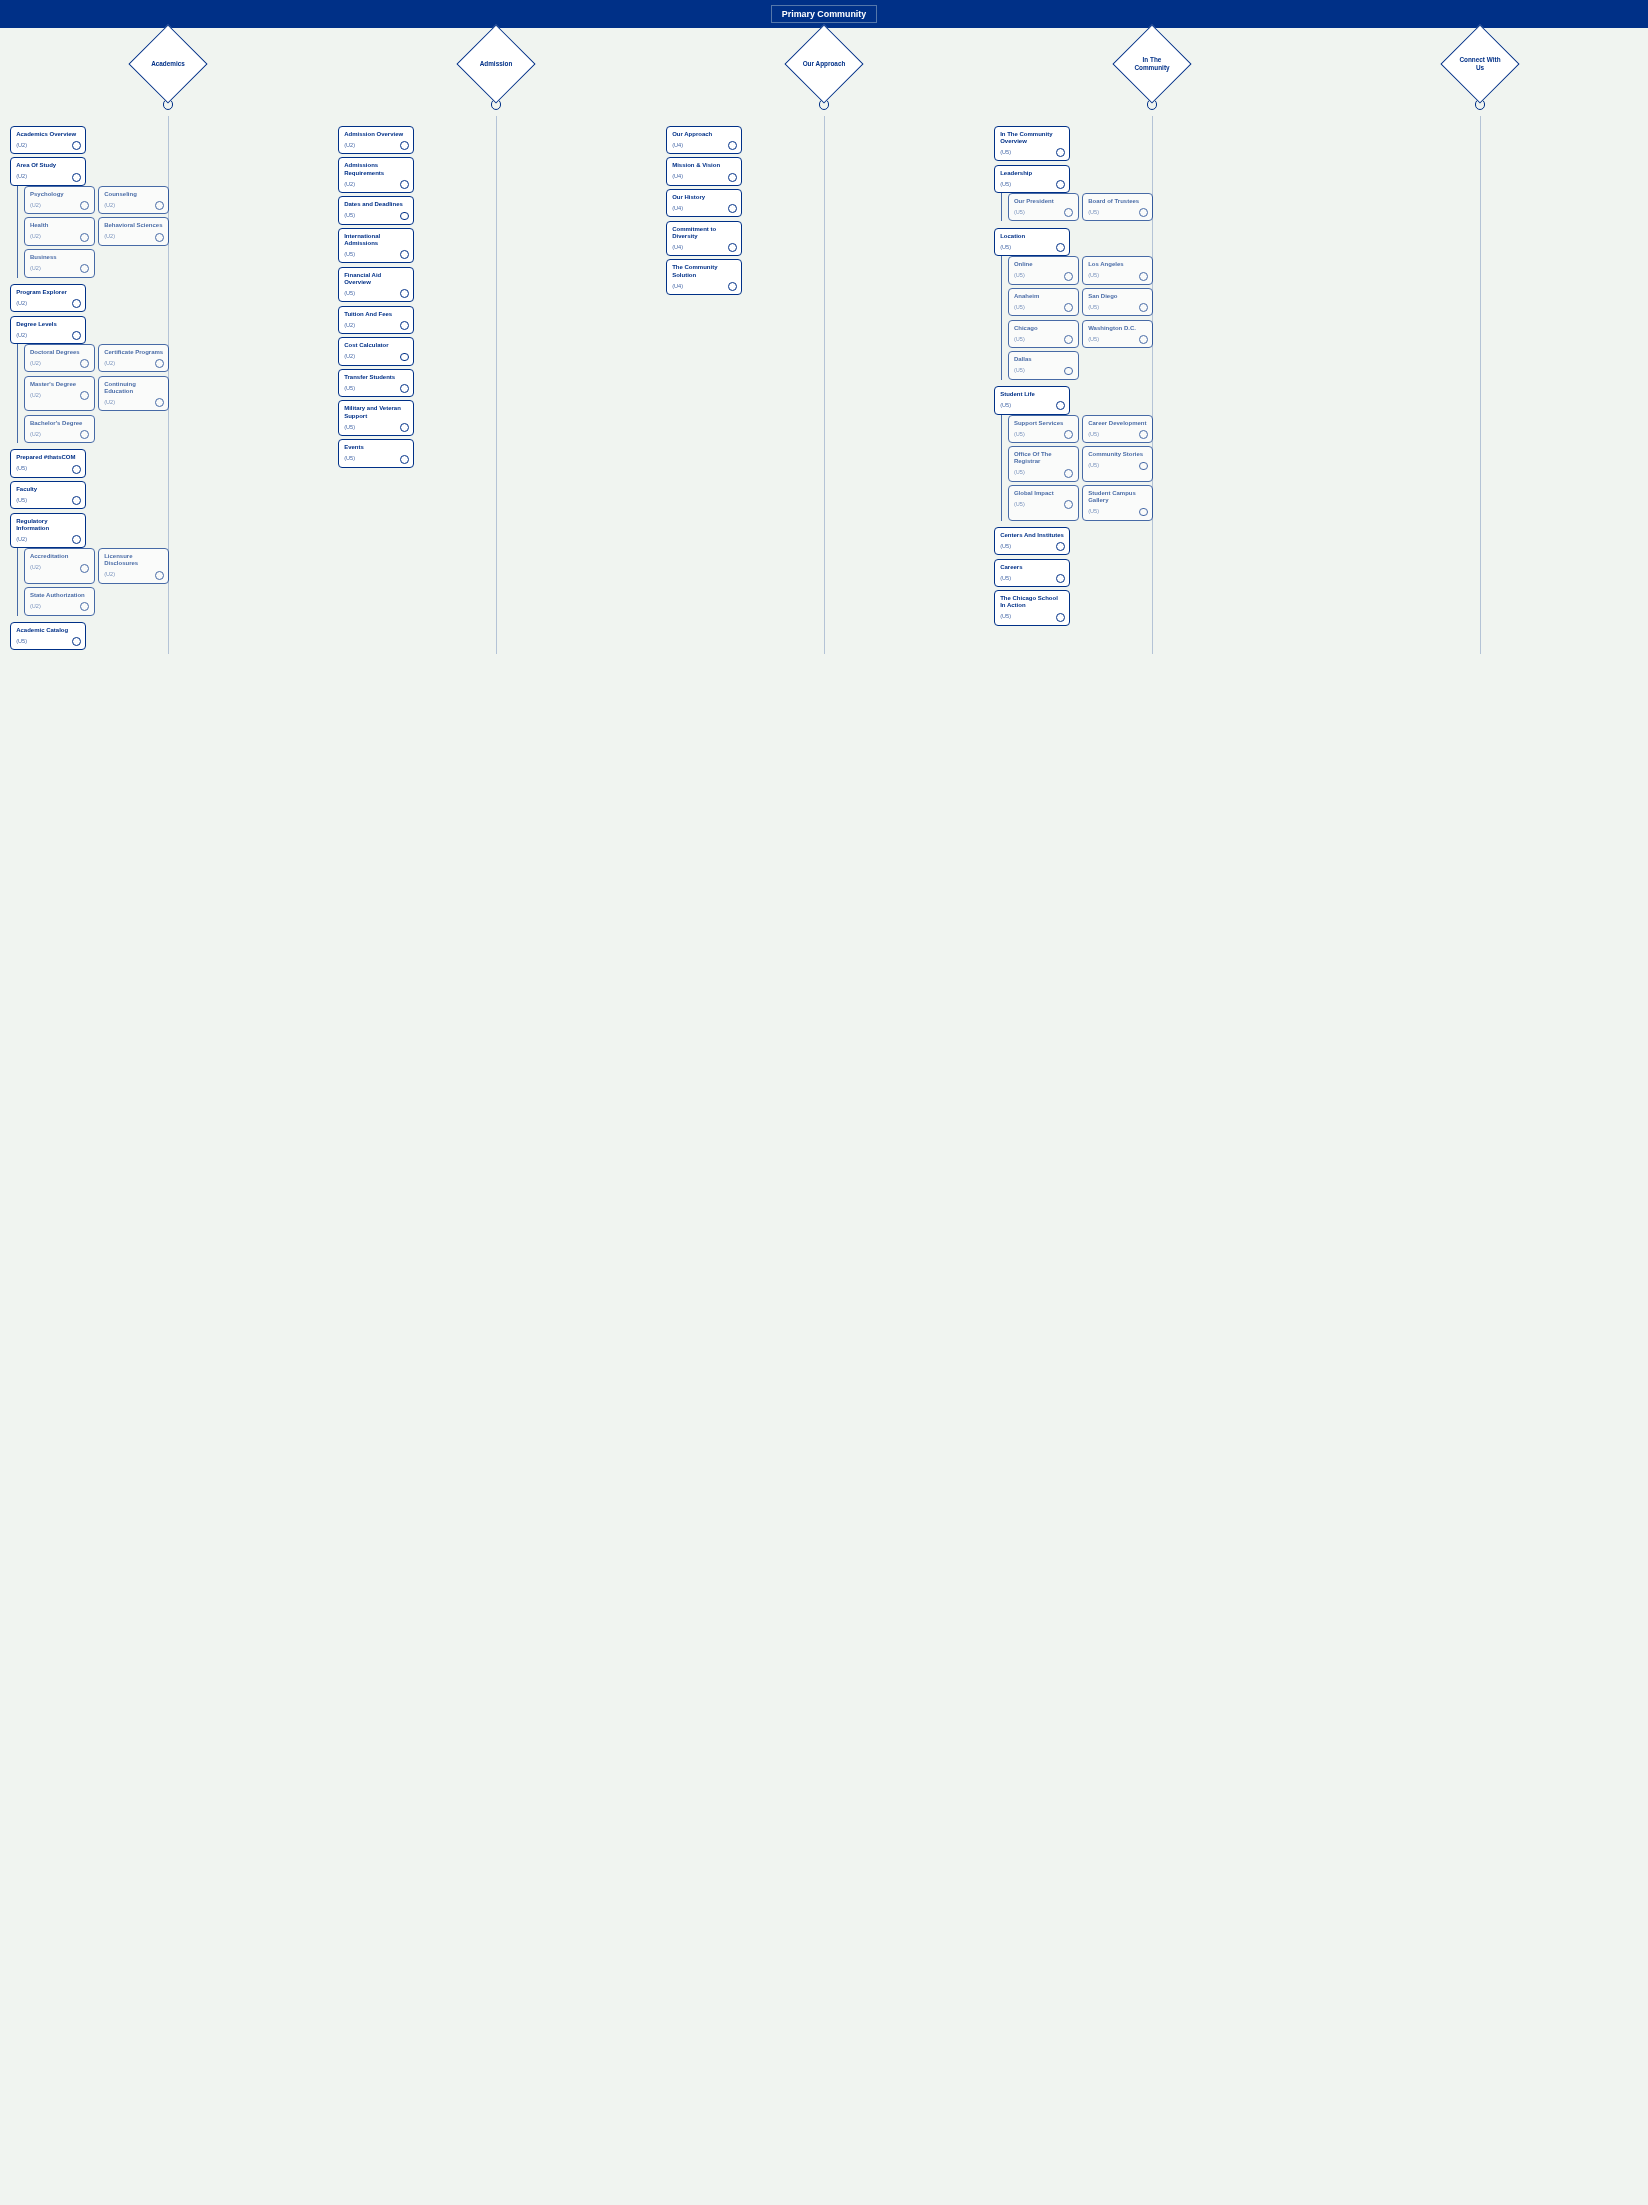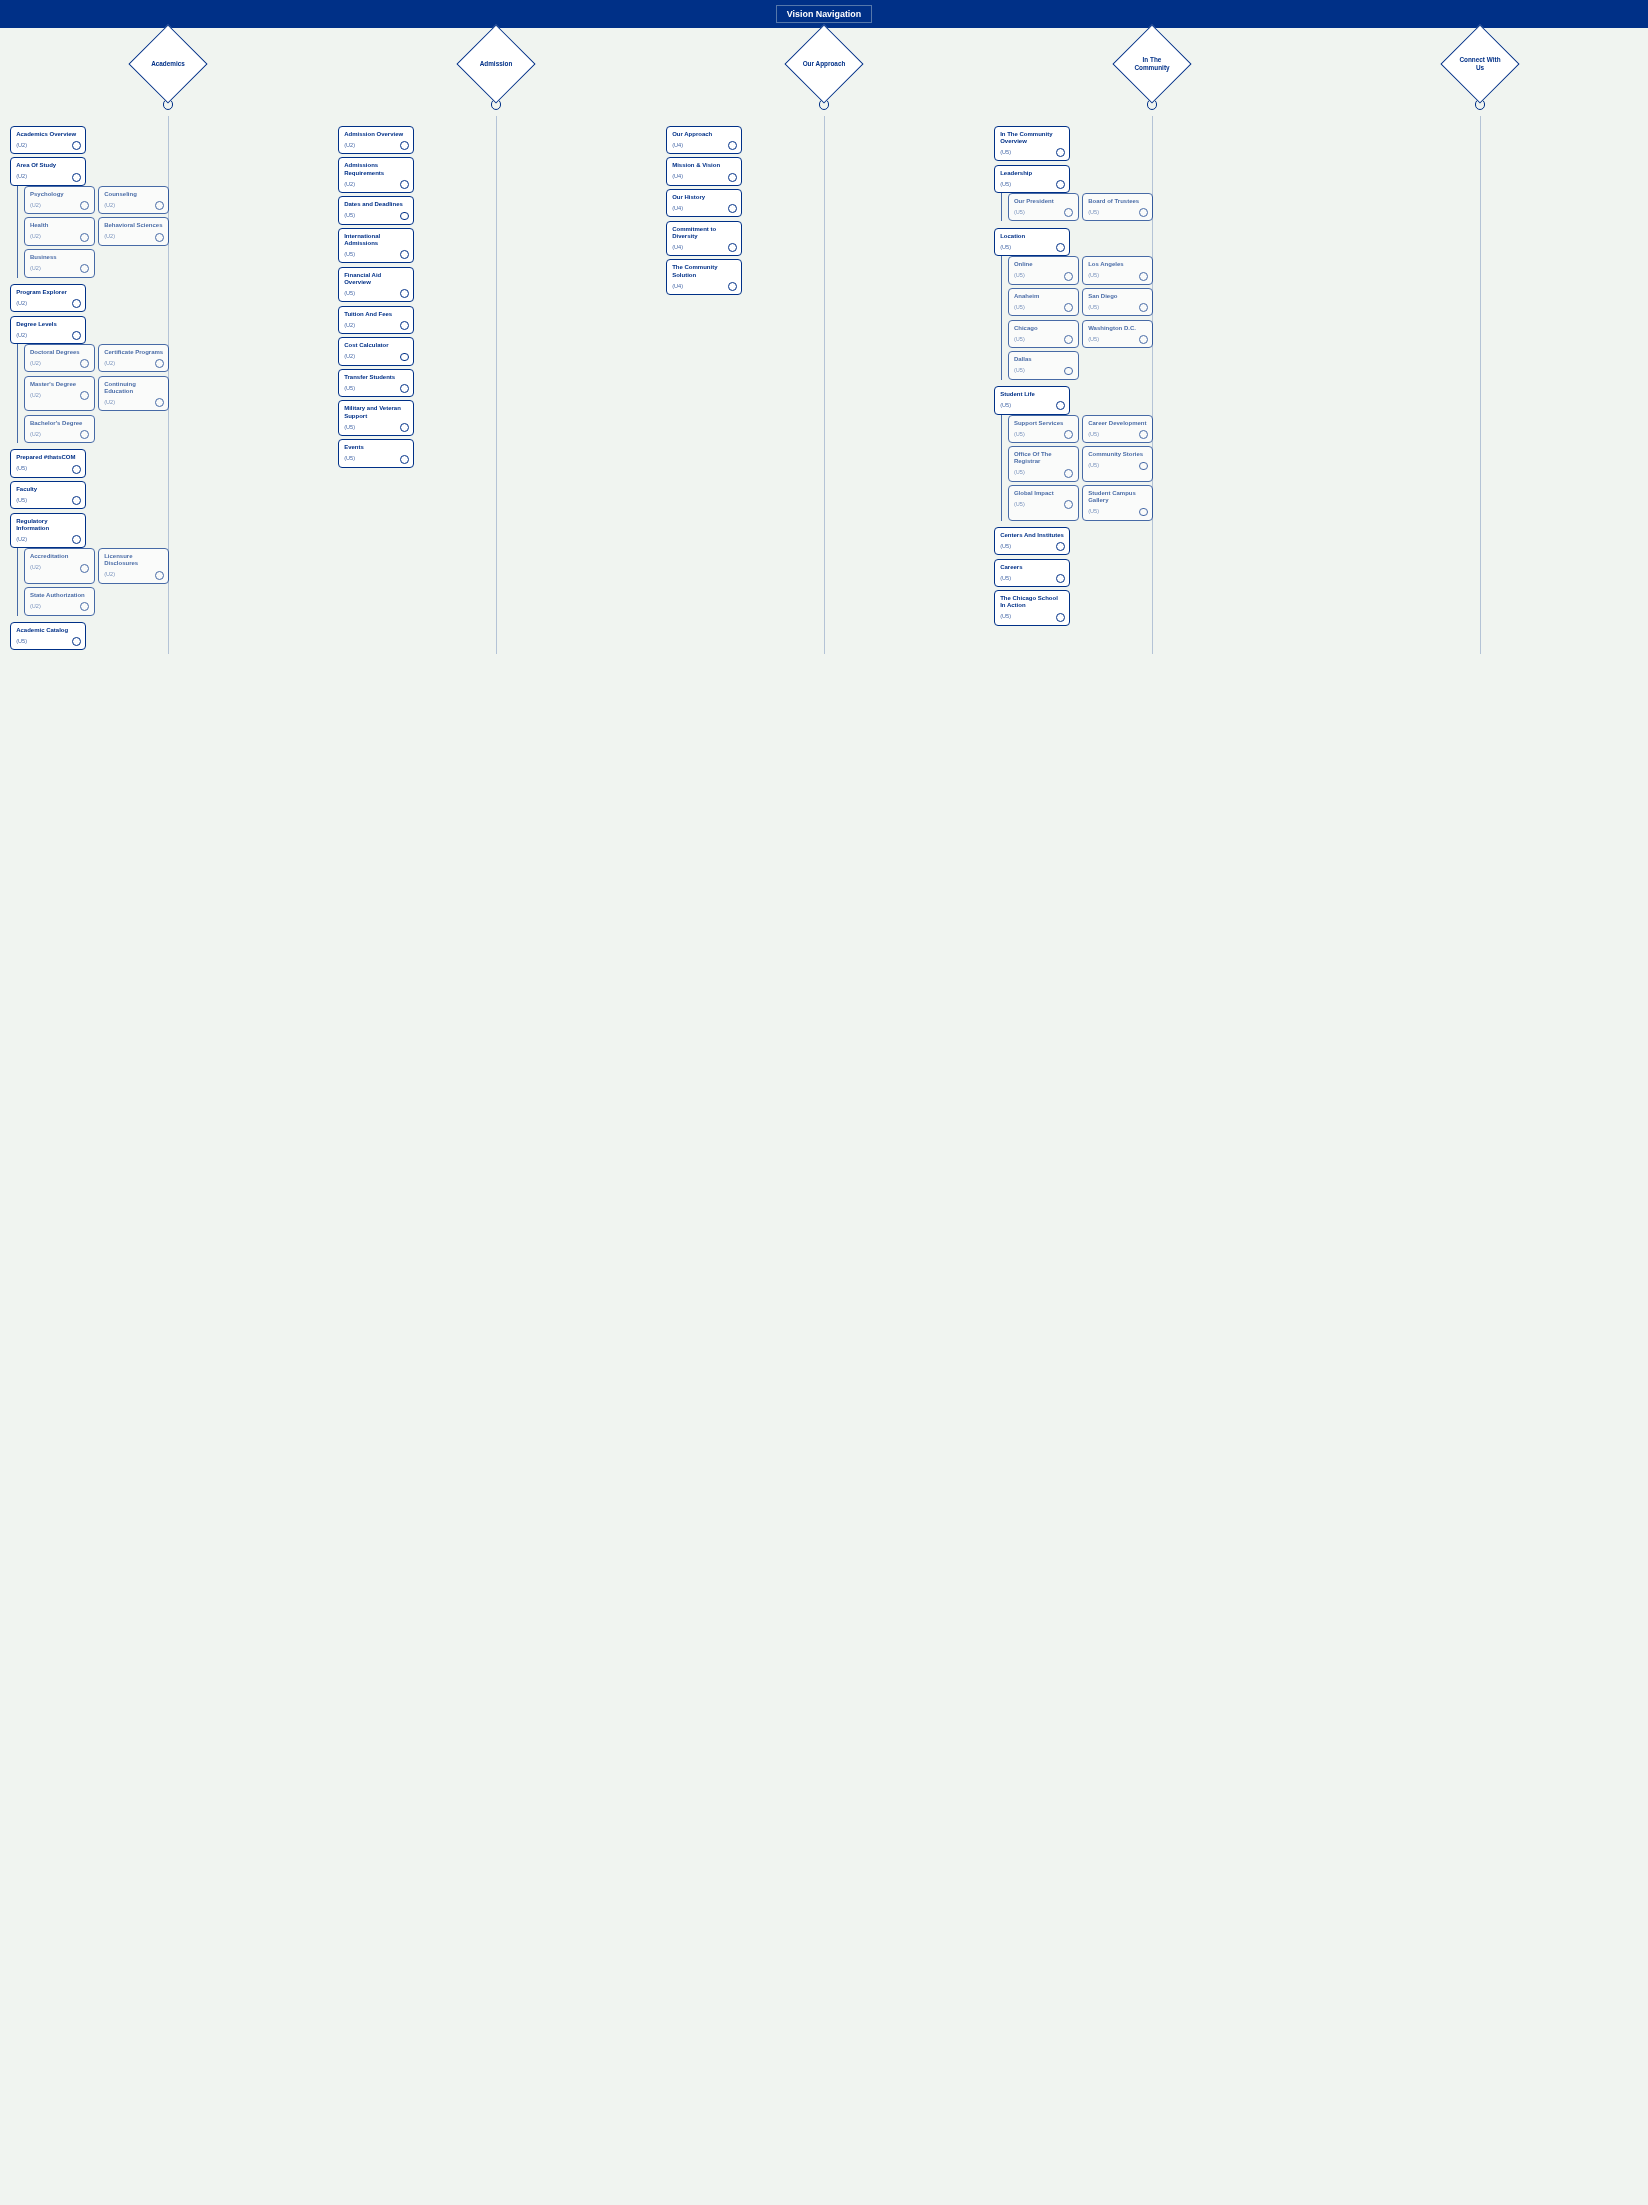--- a/index.html
+++ b/index.html
@@ -167,21 +167,21 @@
       padding-left: 6.4px;
       margin-left: 6.4px;
       margin-bottom: 3.2px;
       opacity: 0.7;
     }
   </style>
 </head>
 <body>
 
 <div class="top-bar">
-  <span class="top-bar-label">Vision Navigation</span>
+  <span class="top-bar-label">Primary Community</span>
 </div>
 
 <div class="columns-wrapper" id="columns-wrapper">
 
 <div class="col">
       <div class="col-line"></div>
       <div class="col-header">
         <div class="diamond-wrap">
           <div class="diamond-inner"></div>
           <div class="diamond-label">Academics</div>

